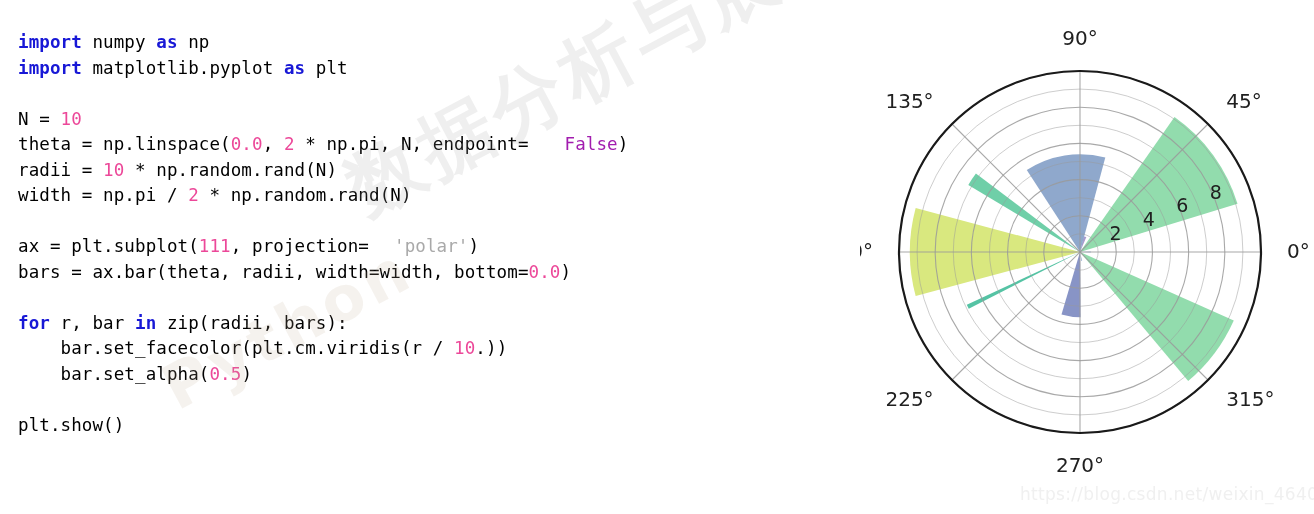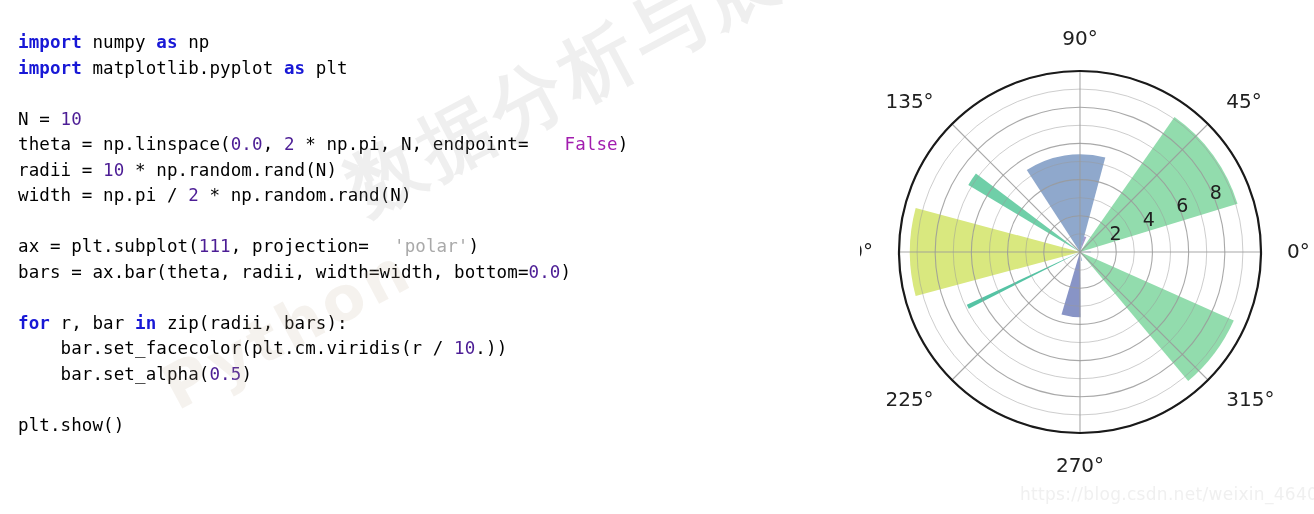--- a/index.html
+++ b/index.html
@@ -29,21 +29,21 @@
     font-family: "DejaVu Sans Mono", monospace;
     font-size: 17.5px;
     line-height: 25.5px;
     white-space: pre;
     color: #000000;
     letter-spacing: 0.1px;
   }
   .code-line { white-space: pre; min-height: 25.5px; }
   .tok-kw   { color: #1818d6; font-weight: bold; }
   .tok-kw2  { color: #a21caf; font-weight: normal; margin-left: 36px; }
-  .tok-num  { color: #4c1d95; }
+  .tok-num  { color: #ec4899; }
   .tok-str  { color: #a9a9a9; margin-left: 25px; }
   .tok-pln  { color: #000000; }
 
   
   .wm-cjk {
     position: absolute;
     color: rgba(160,160,160,0.17);
     font-family: "DejaVu Sans", sans-serif;
     font-weight: bold;
     white-space: nowrap;

